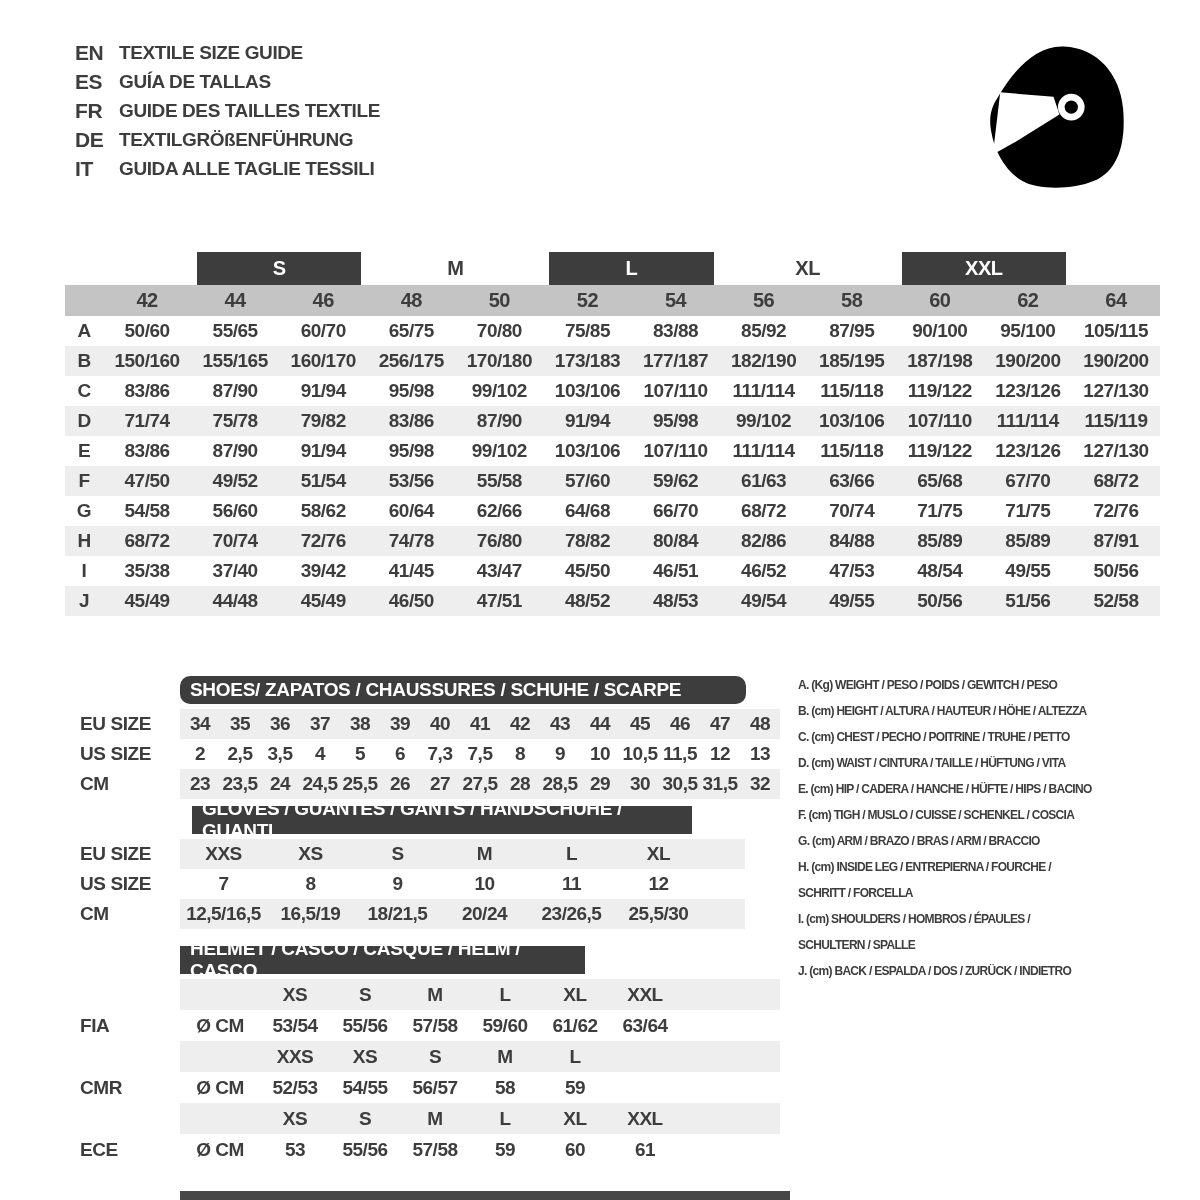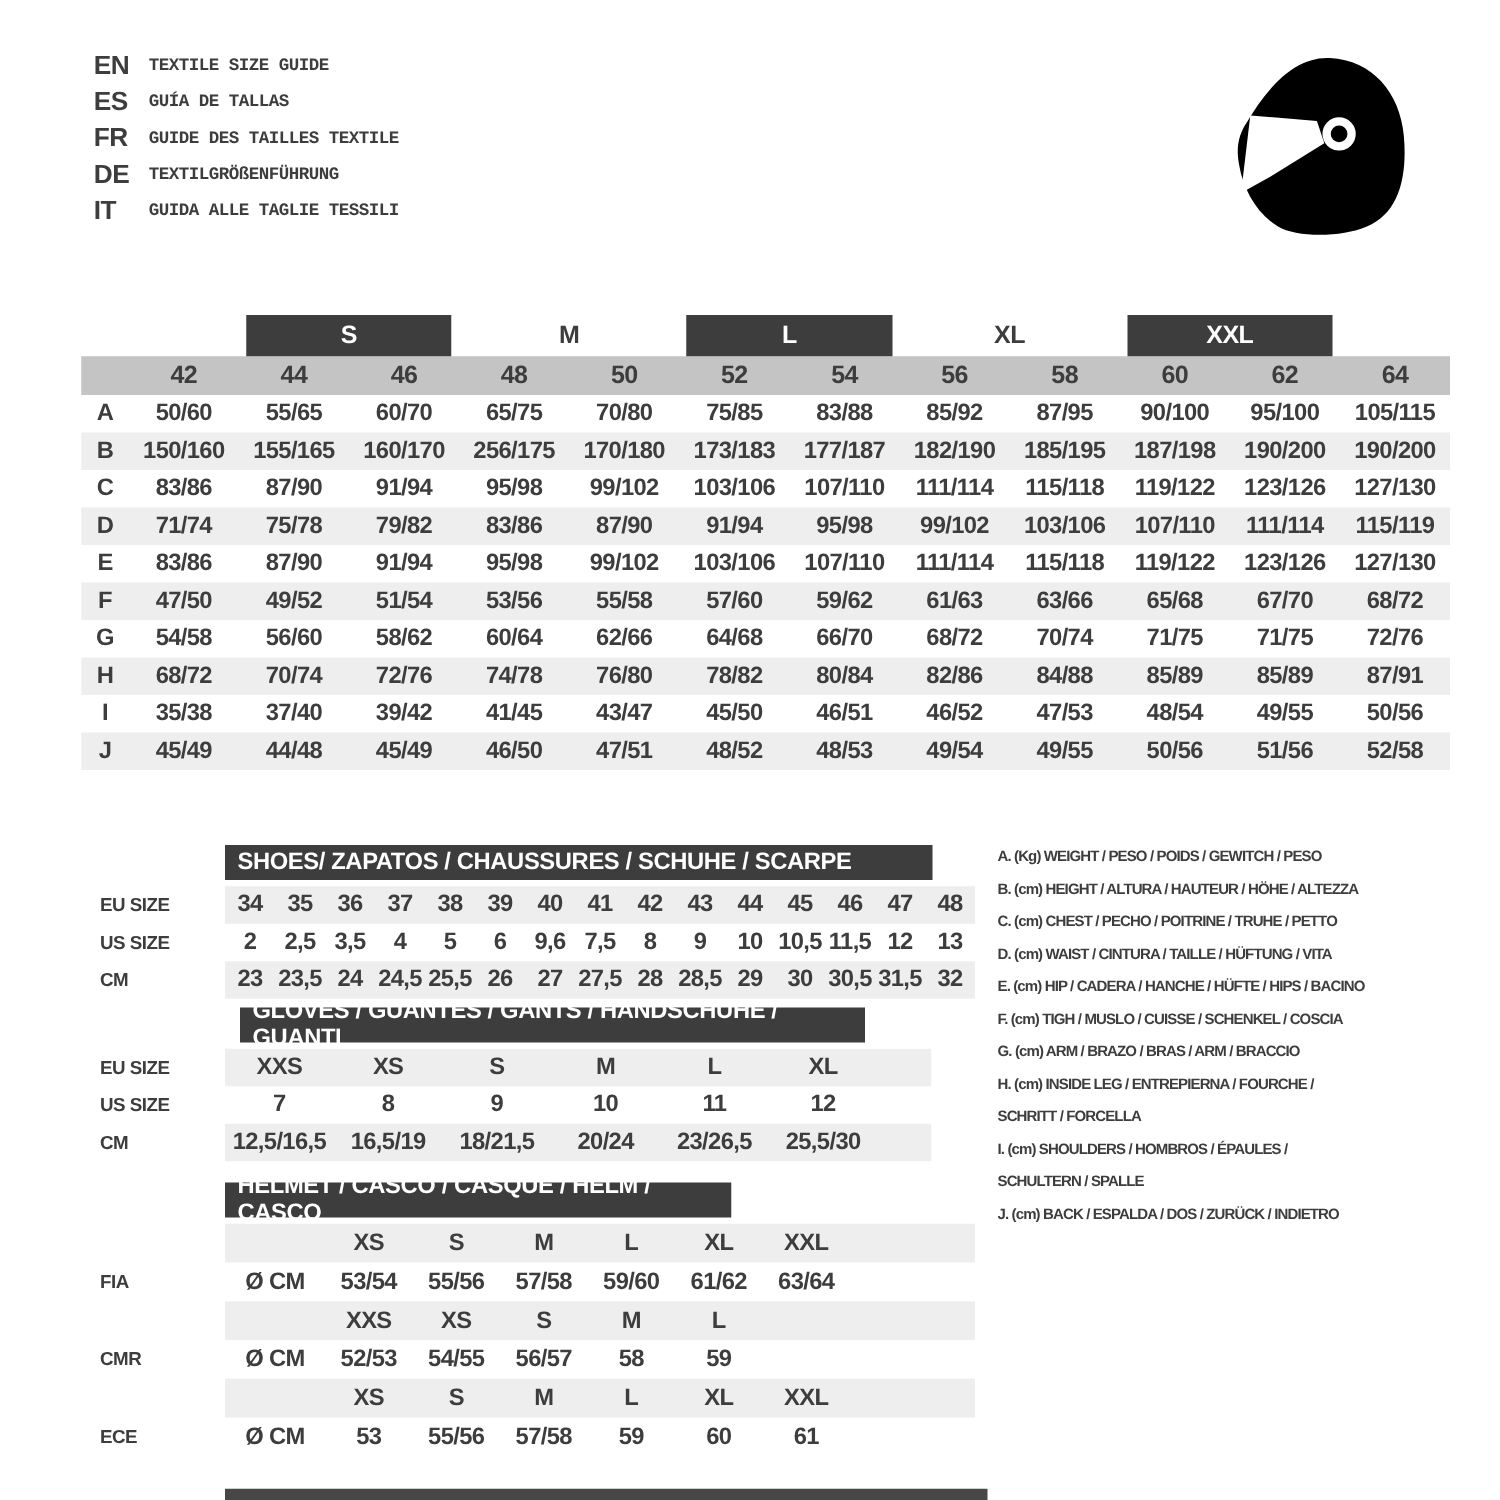--- a/index.html
+++ b/index.html
@@ -4,41 +4,41 @@
 <style>
   html,body{margin:0;padding:0;background:#fff;}
   .page{position:relative;width:1200px;height:1200px;background:#fff;overflow:hidden;
         font-family:"Liberation Sans","DejaVu Sans",sans-serif;font-weight:700;color:#3d3d3d;
         letter-spacing:-0.4px;}
   .abs{position:absolute;}
 
   
   .lang-row{display:flex;height:29px;align-items:center;}
   .lang-code{width:44px;font-size:21px;}
-  .lang-title{font-size:14px;font-family:Liberation Mono, monospace;}
+  .lang-title{font-size:19px;}
 
   
   .main{left:65px;top:252px;width:1095px;}
   .grid13{display:grid;grid-template-columns:38px repeat(12,1fr);}
   .group-row{height:33px;}
   .group-box{margin:0 6px;display:flex;align-items:center;justify-content:center;font-size:20px;}
   .group-box.boxed{background:#3d3d3d;color:#fff;}
   .num-row{height:31px;background:#c4c4c4;}
   .cell{display:flex;align-items:center;justify-content:center;font-size:19px;letter-spacing:-0.5px;}
   .num-row .cell{font-size:20px;}
   .data-row{height:30px;}
   .data-row.striped{background:#eeeeee;}
 
   
   .sub{left:65px;width:725px;}
   .title-row{display:flex;height:28px;margin-bottom:5px;}
-  .sub-label-col{width:115px;display:flex;align-items:center;padding-left:15px;box-sizing:border-box;font-size:15px;}
+  .sub-label-col{width:115px;display:flex;align-items:center;padding-left:15px;box-sizing:border-box;font-size:19px;}
   .sub-title{background:#3d3d3d;color:#fff;display:flex;align-items:center;padding-left:10px;
              font-size:19px;letter-spacing:-0.3px;box-sizing:border-box;}
-  .w-shoes{width:566px;} .w-gloves{width:500px;margin-left:12px;} .w-helmet{width:405px;}
+  .w-shoes{width:566px;border-radius:10px;} .w-gloves{width:500px;margin-left:12px;} .w-helmet{width:405px;}
   .sub-row{display:flex;height:30px;}
   .helm .sub-row{height:31px;}
   .sub-content{height:100%;display:flex;align-items:center;}
   .stripe{background:#eeeeee;}
   .shoes-grid{display:grid;grid-template-columns:repeat(15,40px);width:600px;height:100%;}
   .gloves-grid{display:grid;grid-template-columns:repeat(6,87px);width:565px;height:100%;}
   .helmet-grid{display:grid;grid-template-columns:80px repeat(6,70px);width:600px;height:100%;}
 
   
   .legend{left:798px;top:672px;width:402px;}
@@ -291,21 +291,21 @@
         <div class="sub-row">
           <div class="sub-label-col">US SIZE</div>
           <div class="sub-content">
             <div class="shoes-grid">
               <div class="cell">2</div>
               <div class="cell">2,5</div>
               <div class="cell">3,5</div>
               <div class="cell">4</div>
               <div class="cell">5</div>
               <div class="cell">6</div>
-              <div class="cell">9,6</div>
+              <div class="cell">7,3</div>
               <div class="cell">7,5</div>
               <div class="cell">8</div>
               <div class="cell">9</div>
               <div class="cell">10</div>
               <div class="cell">10,5</div>
               <div class="cell">11,5</div>
               <div class="cell">12</div>
               <div class="cell">13</div>
             </div>
           </div>

